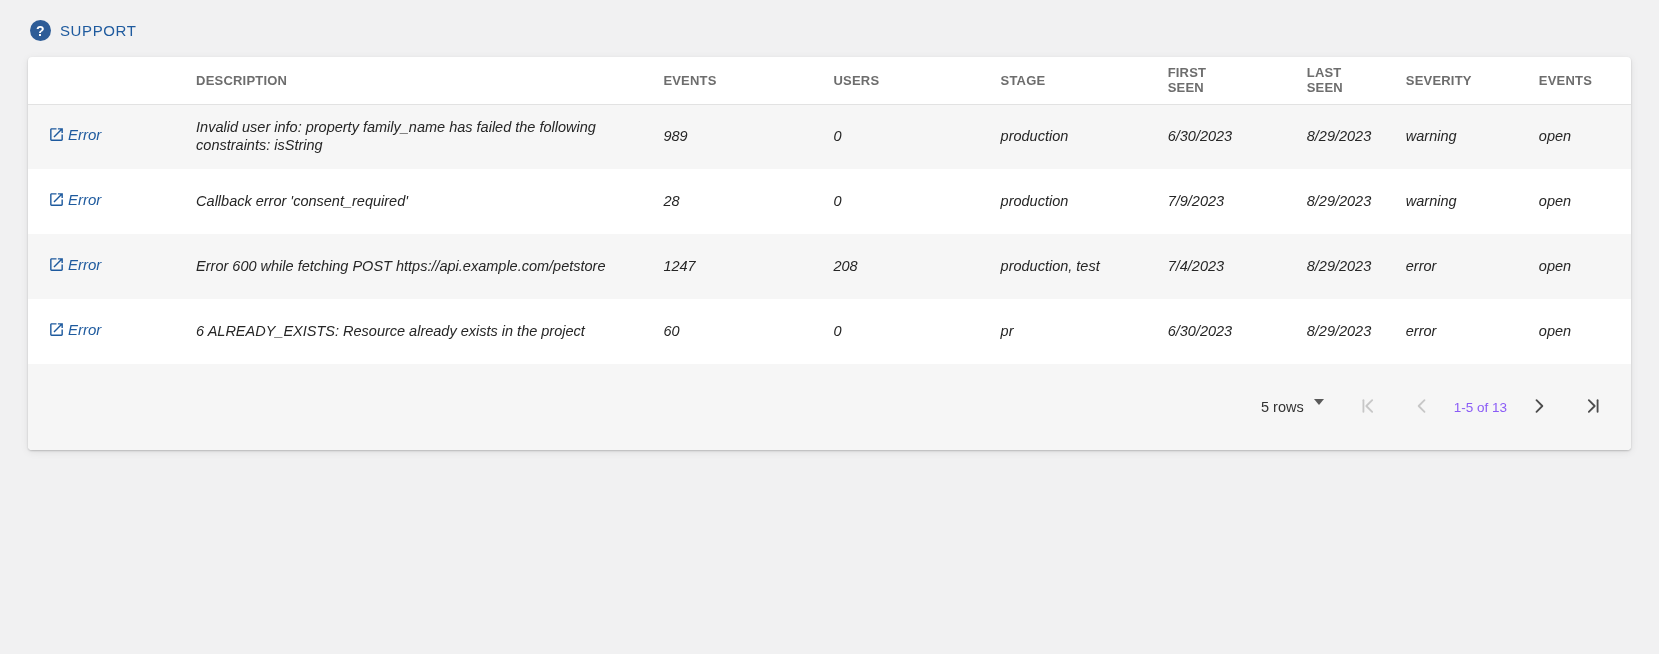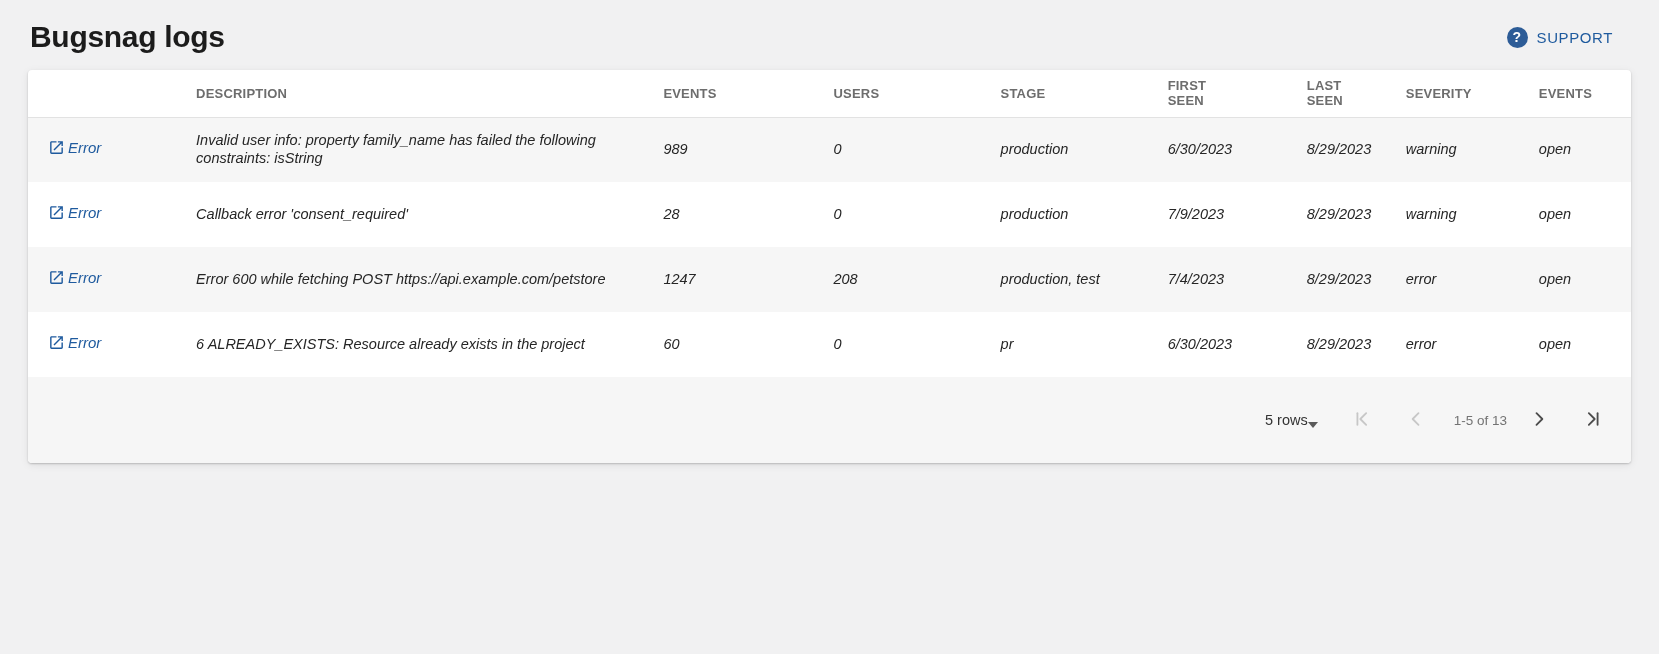--- a/index.html
+++ b/index.html
@@ -34,33 +34,32 @@
   tbody td { padding:12px 14px 12px 0; font-size:14.5px; color:#262626; vertical-align:middle; line-height:1.2;font-style:italic; }
   tbody td:first-child { padding-left:20px; }
   tbody tr { height:65px; }
   tbody tr:nth-child(odd) { background:#f6f6f6; }
 
   .err-link { color:#1e5a9e; text-decoration:none; font-size:15px; cursor:pointer; line-height:1.25; }
   .ext-icon { display:inline-block; vertical-align:-3px; margin-right:3px; }
   .ext-icon svg { width:17px; height:17px; fill:#1e5a9e; display:inline-block; }
 
   .footer { height:86px; background:#f6f6f6; display:flex; align-items:center; justify-content:flex-end; padding-right:28px; }
-  .rows-select { display:flex; align-items:flex-end; font-size:14.5px; color:#333; cursor:pointer; }
+  .rows-select { display:flex; align-items:flex-start; gap:10px; font-size:14.5px; color:#333; cursor:pointer; }
   .caret-down { width:0; height:0; border-left:5px solid transparent; border-right:5px solid transparent; border-top:6px solid #5a5a5a; }
   .pg-btn { background:none; border:none; padding:0; margin:0 0 0 34px; cursor:pointer; display:flex; align-items:center; }
   .pg-btn svg { width:20px; height:20px; stroke:#4c4c4c; fill:none; stroke-width:2.2; stroke-linecap:round; stroke-linejoin:round; }
   .pg-btn.disabled svg { stroke:#c7c7c7; }
-  .pg-range { margin-left:28px; font-size:13.5px; color:#737373; }
+  .pg-range { margin-left:22px; font-size:13.5px; color:#8b5cf6; }
   .pg-btn.next { margin-left:22px; }
 </style>
 </head>
 <body>
 
 <div class="topbar">
-  <h1>Bugsnag logs</h1>
   <div class="support">
     <span class="help-circle">?</span>
     <span>SUPPORT</span>
   </div>
 </div>
 
 <div class="card">
 
 
   <table>

